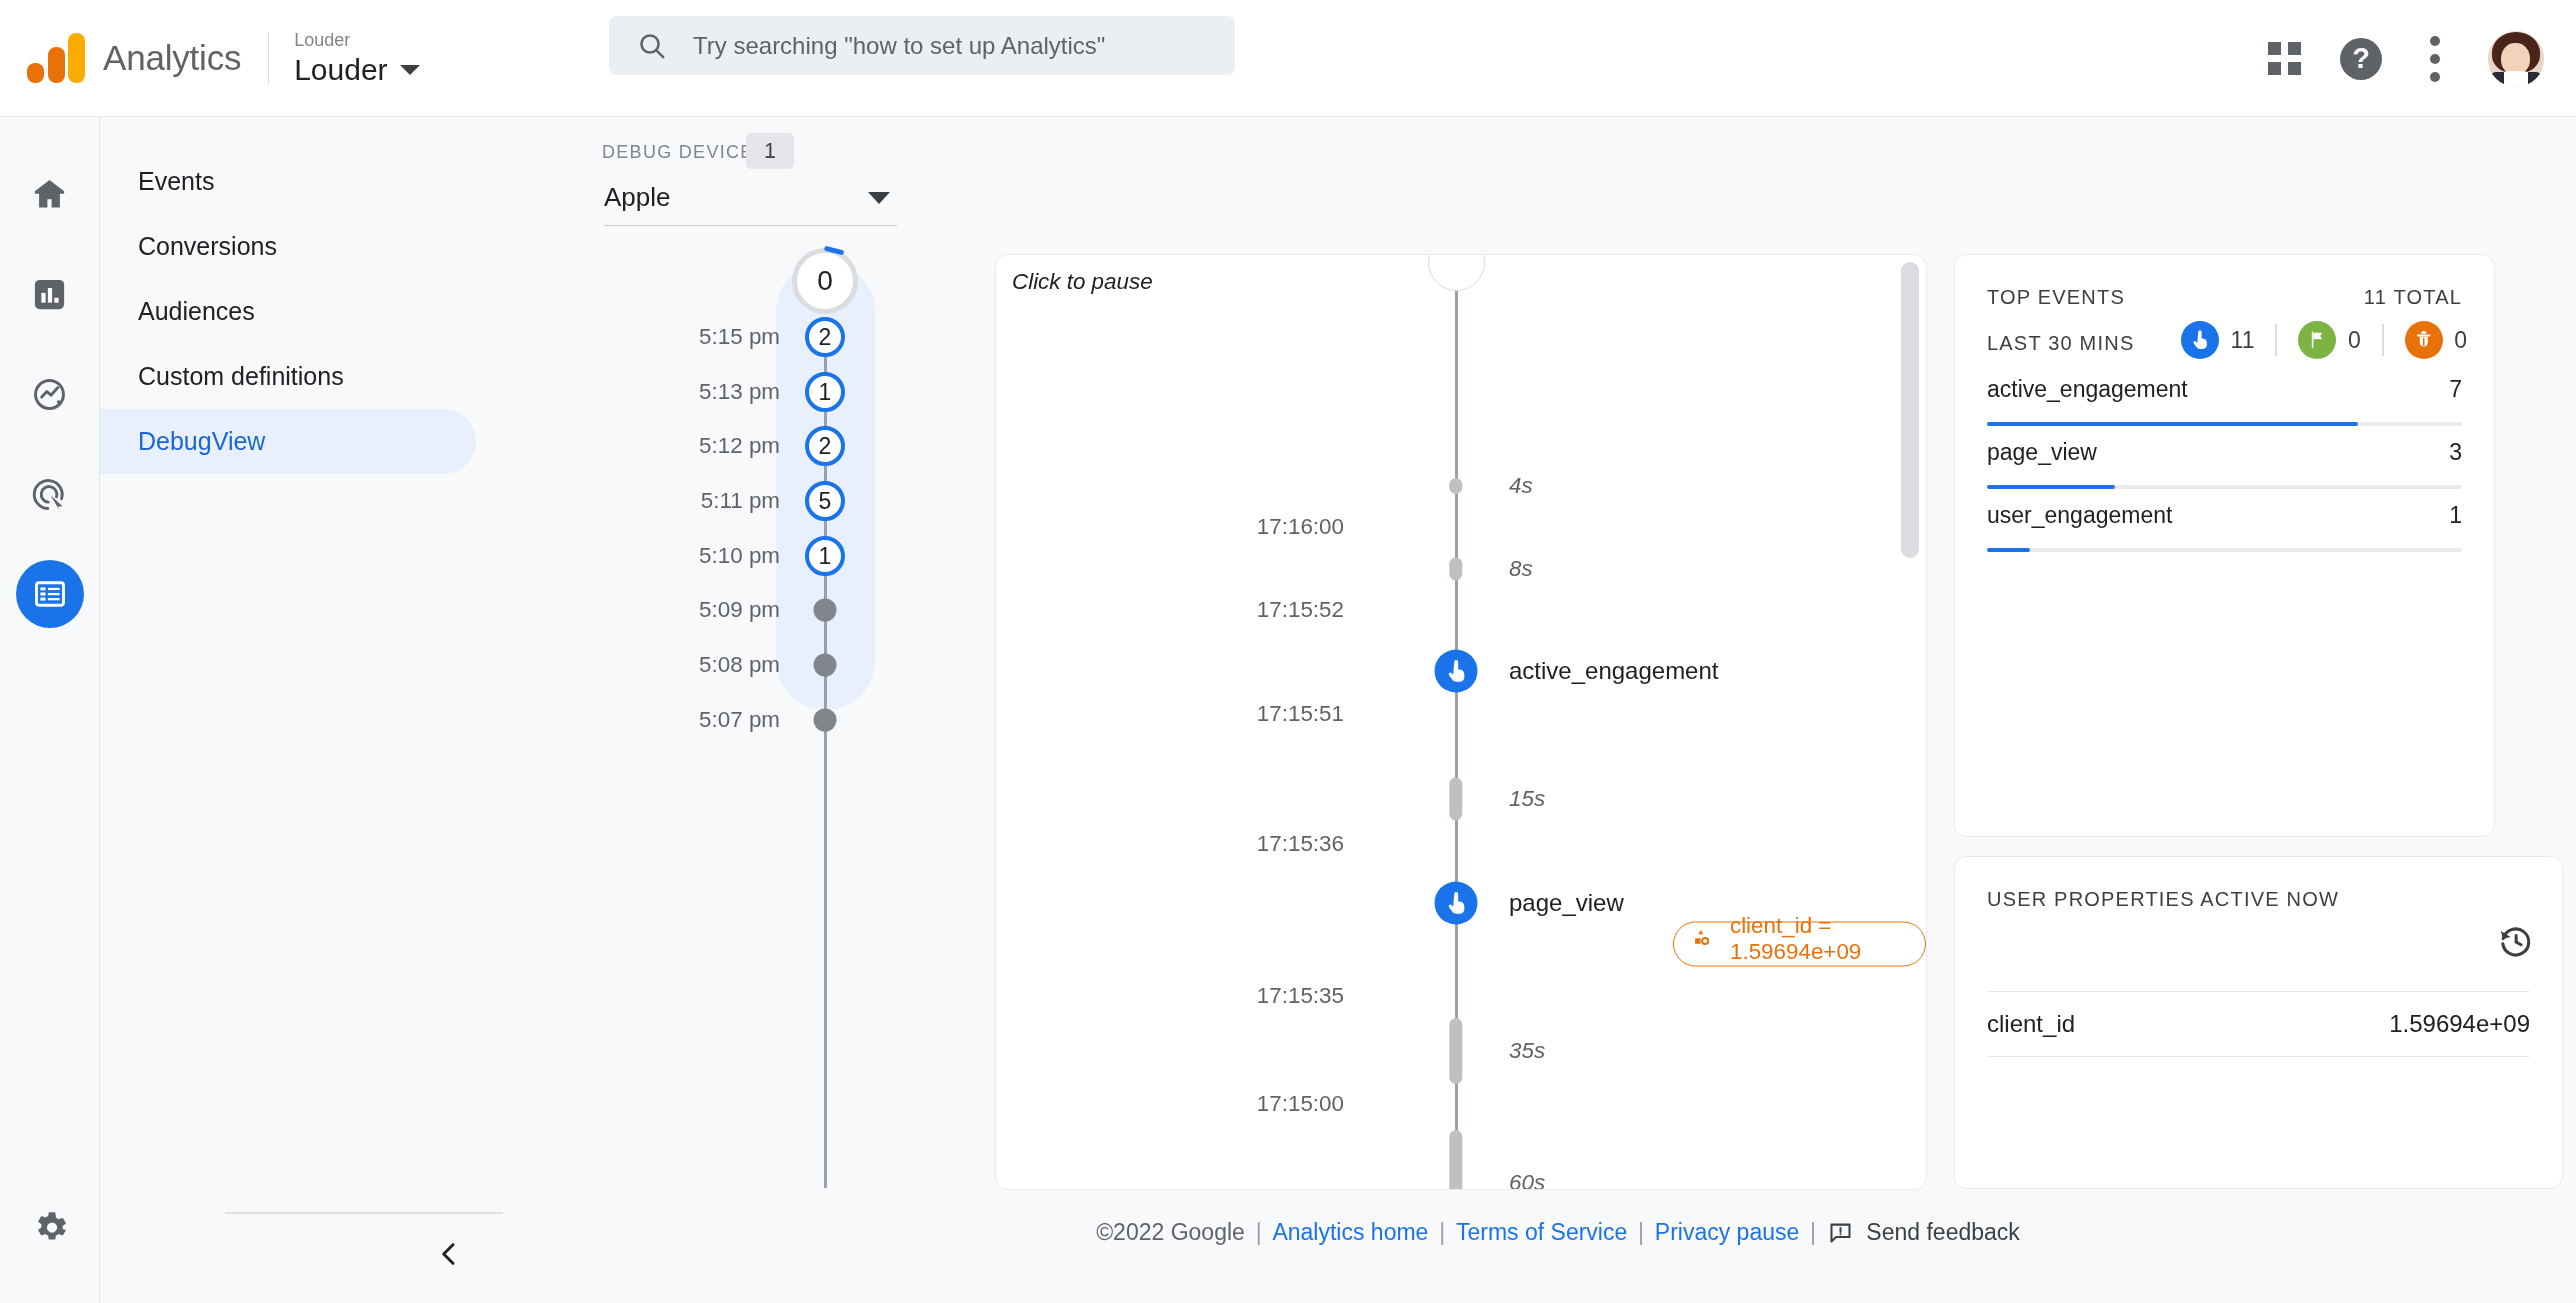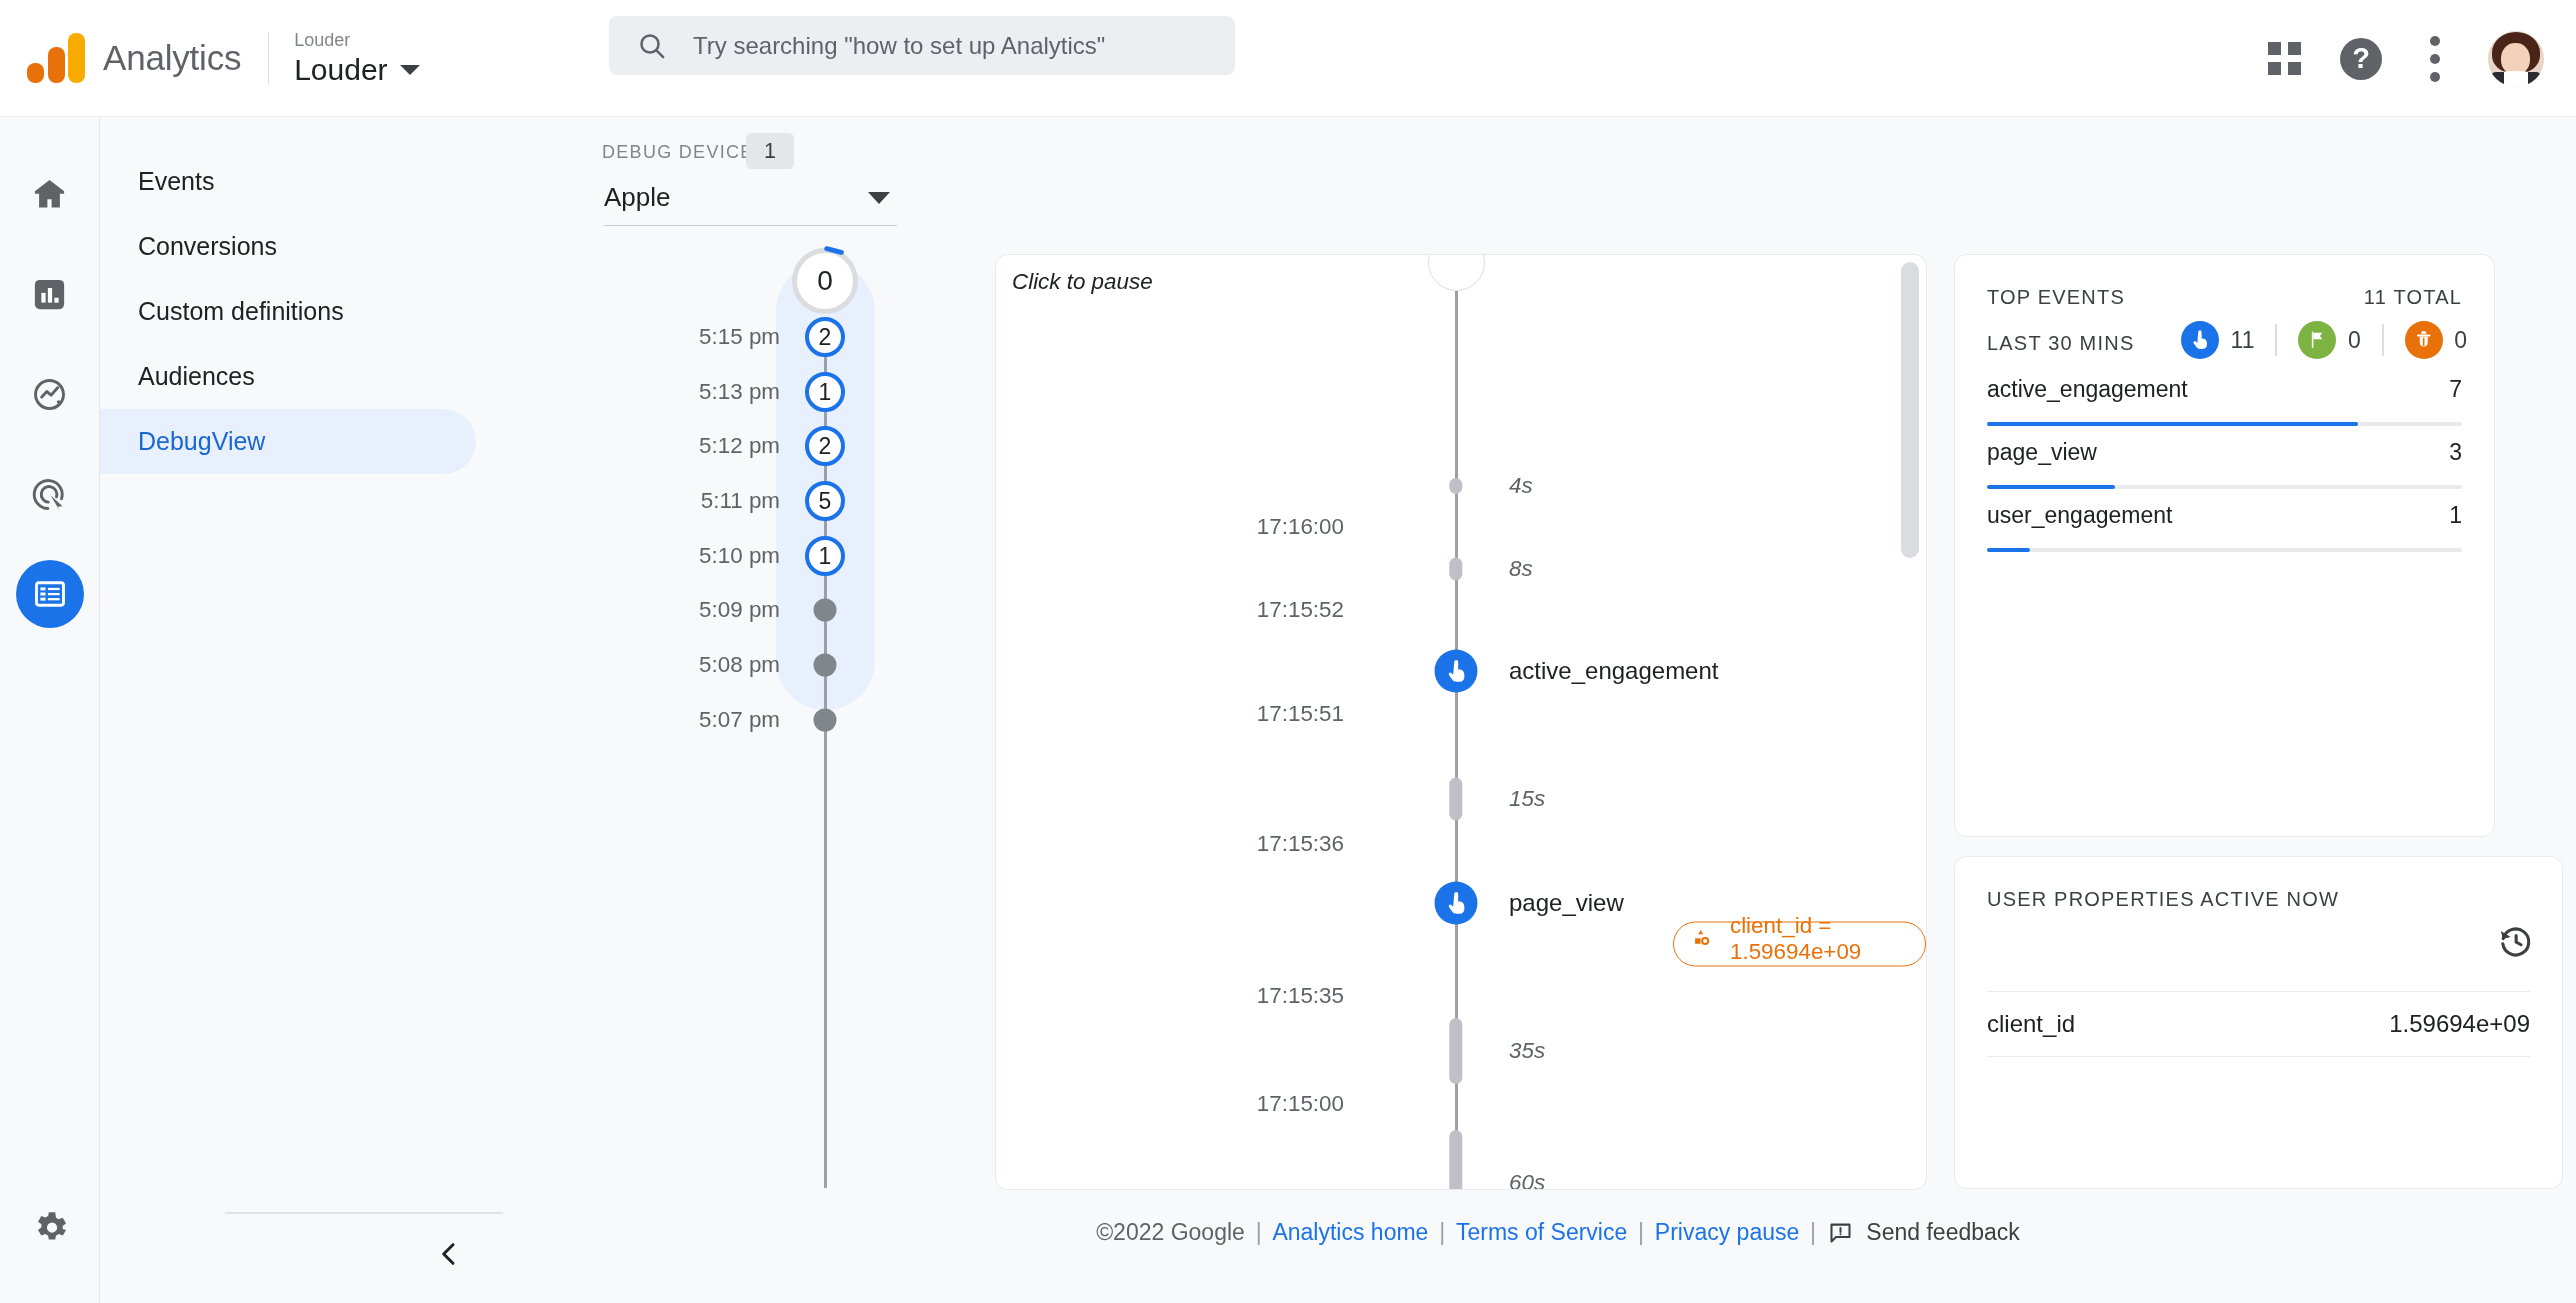--- a/index.html
+++ b/index.html
@@ -285,24 +285,24 @@
 
   <div class="nav">
     <div style="padding-top:32px">
       <div class="nav-item">
         <span>Events</span>
       </div>
       <div class="nav-item">
         <span>Conversions</span>
       </div>
       <div class="nav-item">
+        <span>Audiences</span>
+      </div>
+      <div class="nav-item">
         <span>Custom definitions</span>
-      </div>
-      <div class="nav-item">
-        <span>Audiences</span>
       </div>
       <div class="nav-item sel">
         <span>DebugView</span>
       </div>
     </div>
     <div class="nav-divider"></div>
     <div class="nav-collapse">
       <svg width="32" height="32" viewBox="0 0 24 24" fill="none" stroke="#202124" stroke-width="2.2" stroke-linecap="round" stroke-linejoin="round">
         <polyline points="15,5 8,12 15,19"></polyline>
       </svg>

